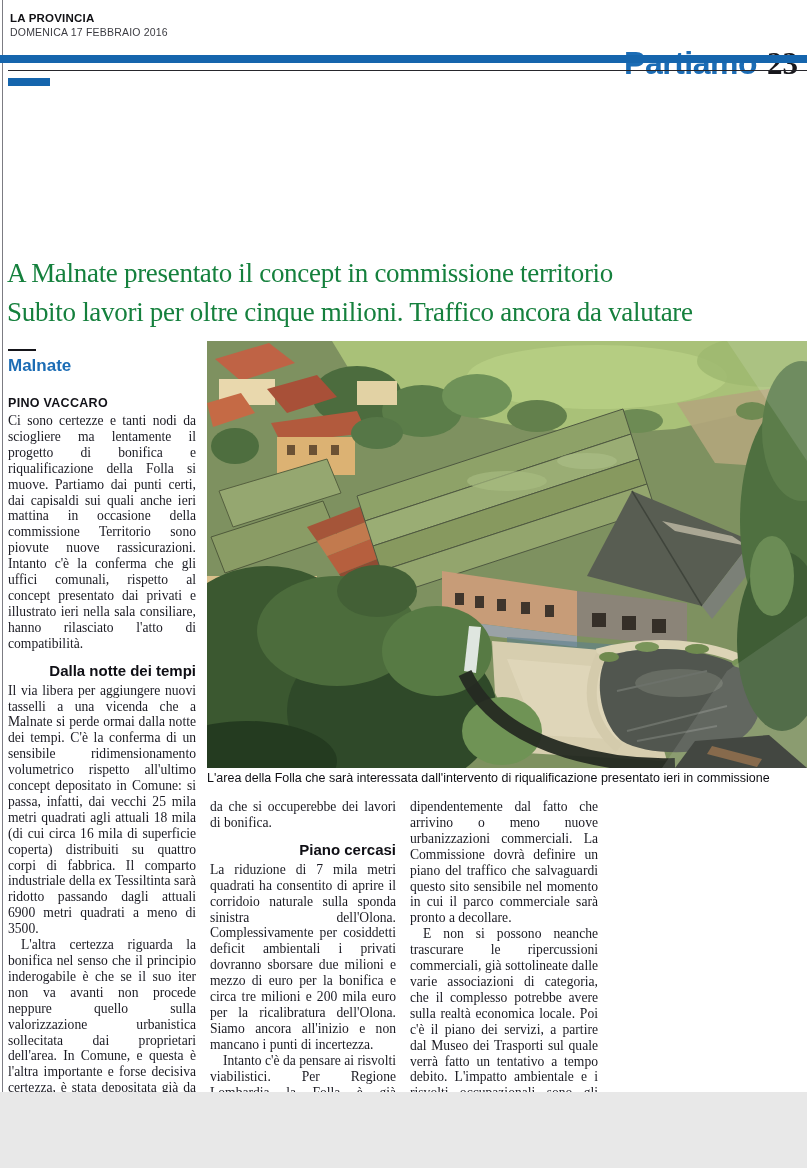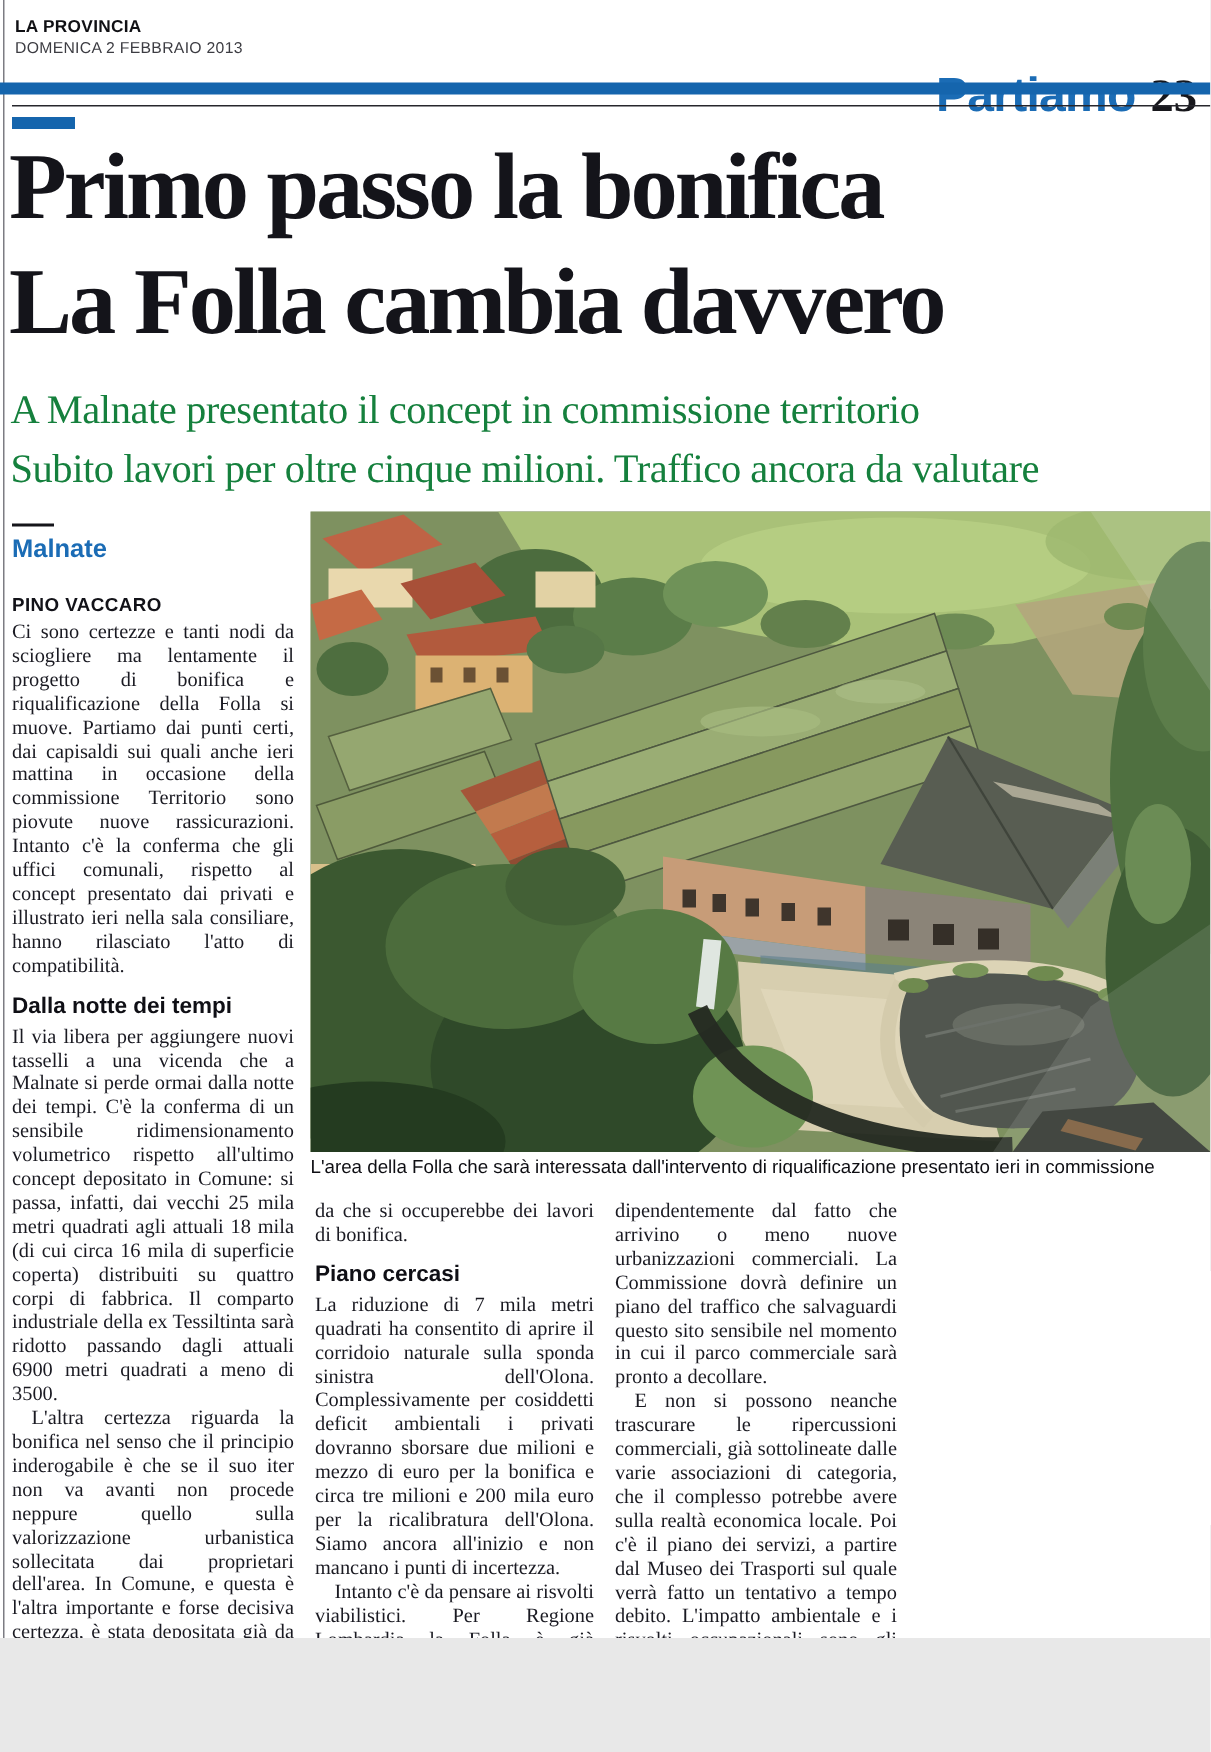--- a/index.html
+++ b/index.html
@@ -64,21 +64,21 @@
     font-family:"Liberation Sans", sans-serif; font-weight:bold;
     font-size:12.5px; color:#121218; letter-spacing:.3px; margin:21px 0 3px;
   }
   .bt {
     margin:0; font-size:13.6px; line-height:15.9px;
     text-align:justify; color:#1a1a22;
   }
   .bt.indent { text-indent:13px; }
   .subhead {
     font-family:"Liberation Sans", sans-serif; font-weight:bold;
-    font-size:15px; line-height:17px; color:#0f0f15; margin:10px 0 4px;
+    font-size:15px; line-height:17px; color:#0f0f15; margin:10px 0 4px;text-align:right;
   }
   
   .photo {
     position:absolute; left:207px; top:341px; width:600px; height:427px;
     background:#7e9160; overflow:hidden;
   }
   .photo svg { display:block; width:100%; height:100%; }
   .caption {
     position:absolute; left:207px; top:771px; width:600px;
     font-family:"Liberation Sans", sans-serif; font-weight:normal;
@@ -86,34 +86,30 @@
   }
 </style>
 </head>
 <body>
 
 <div class="page">
   <div class="page-edge"></div>
 
   <div class="mast">
     <div class="mast-title">LA PROVINCIA</div>
-    <div class="mast-date">DOMENICA 2 FEBBRAIO 2013</div>
+    <div class="mast-date">DOMENICA 17 FEBBRAIO 2016</div>
   </div>
   <div class="sect">
     <span class="sect-name">Partiamo</span>
     <span class="sect-num">23</span>
   </div>
   <div class="bluebar"></div>
   <div class="thinrule"></div>
   <div class="bluetick"></div>
 
-  <h1 class="headline">
-    <span>Primo passo la bonifica</span>
-    <span>La Folla cambia davvero</span>
-  </h1>
   <h2 class="subtitle">
     <span>A Malnate presentato il concept in commissione territorio</span>
     <span>Subito lavori per oltre cinque milioni. Traffico ancora da valutare</span>
   </h2>
 
   <div class="col col1">
     <div class="kicker-rule"></div>
     <div class="kicker">Malnate</div>
     <div class="byline">PINO VACCARO</div>
     <p class="bt">Ci sono certezze e tanti nodi da sciogliere ma lentamente il progetto di bonifica e riqualificazione della Folla si muove. Partiamo dai punti certi, dai capisaldi sui quali anche ieri mattina in occasione della commissione Territorio sono piovute nuove rassicurazioni. Intanto c'è la conferma che gli uffici comunali, rispetto al concept presentato dai privati e illustrato ieri nella sala consiliare, hanno rilasciato l'atto di compatibilità.</p>

